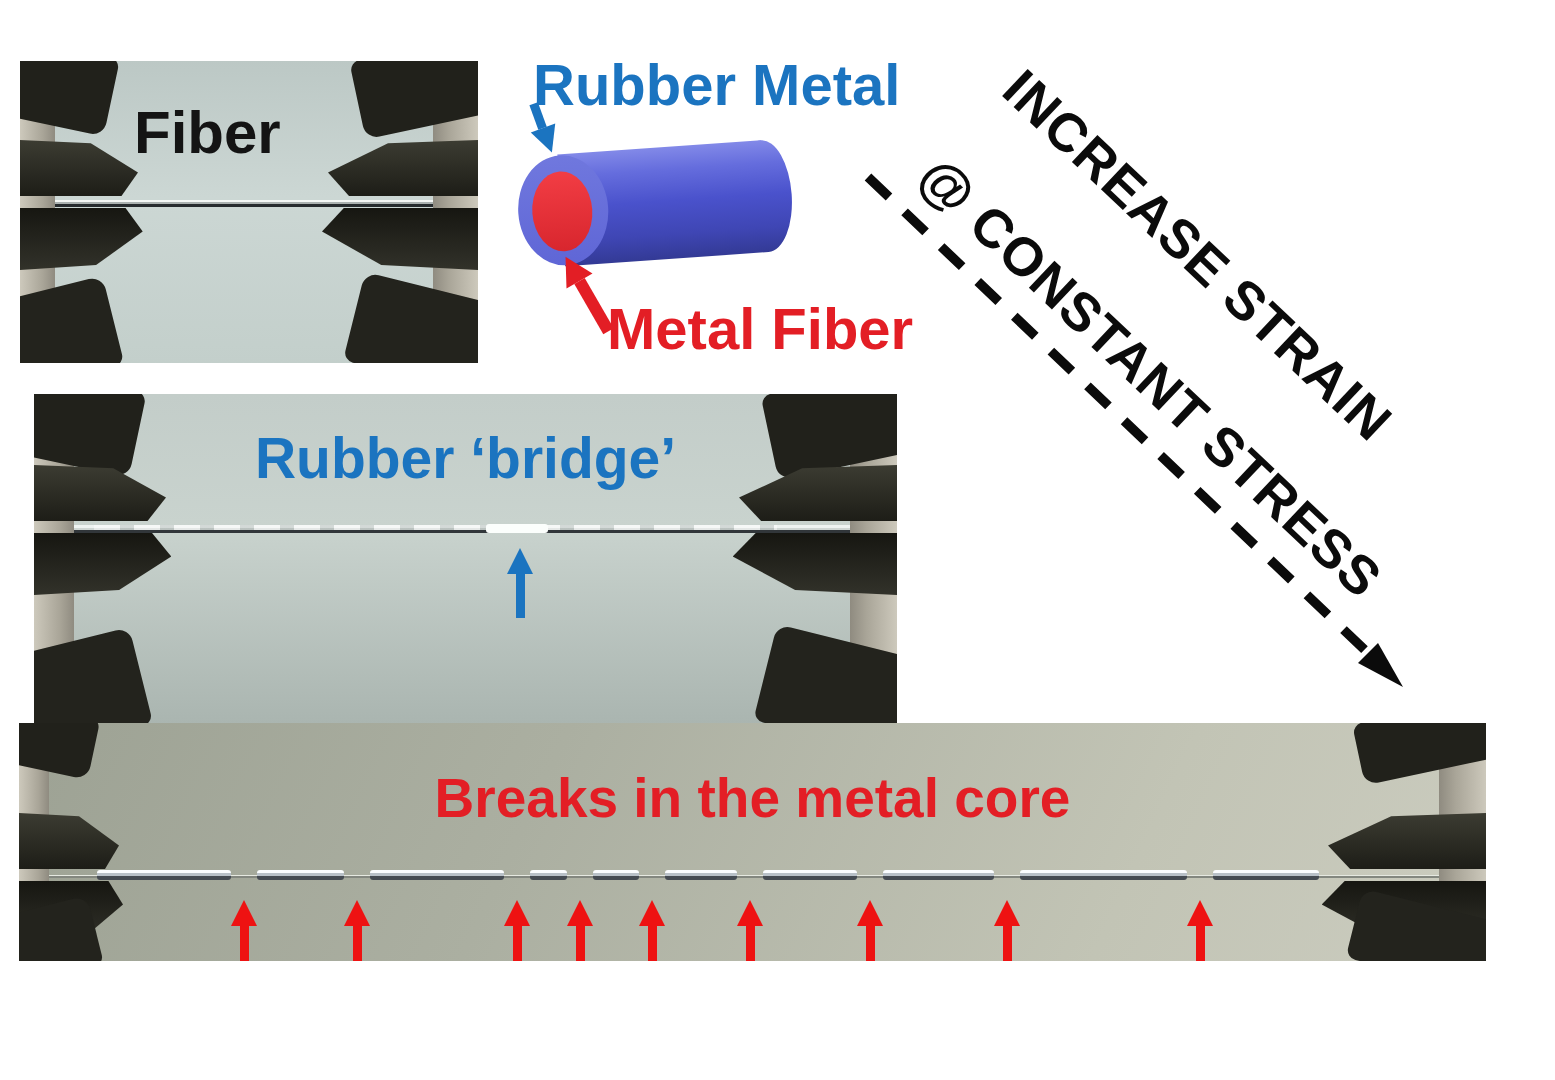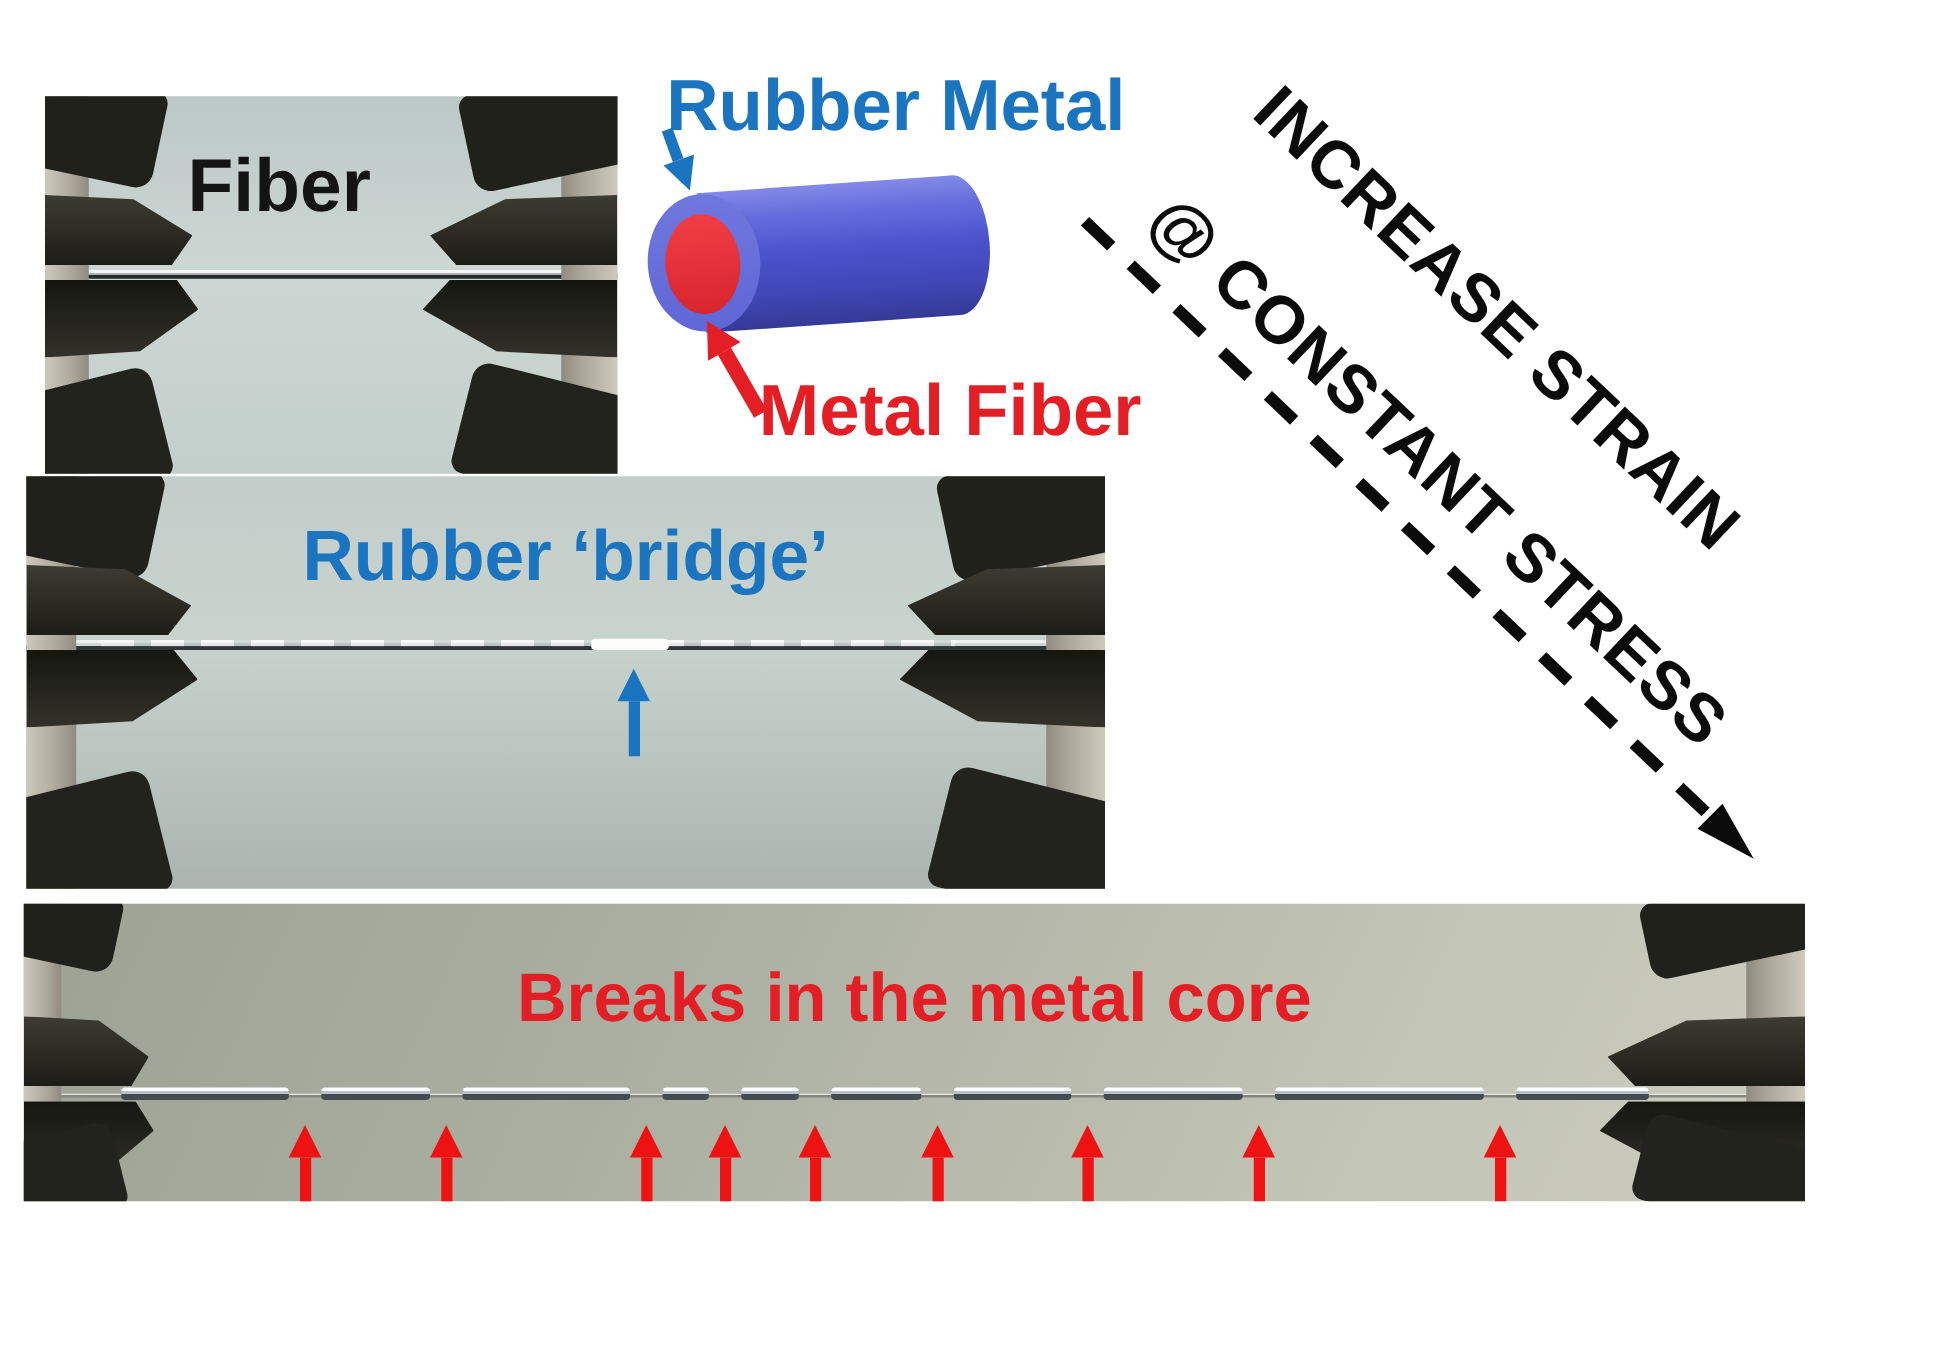--- a/index.html
+++ b/index.html
@@ -6,21 +6,21 @@
   .page{position:relative;width:1555px;height:1080px;background:#ffffff;overflow:hidden;
         font-family:"Liberation Sans",sans-serif;}
 
   
   .photo{position:absolute;overflow:hidden;}
   .photoA{left:20px;top:61px;width:458px;height:302px;--fy:139px;
           background:linear-gradient(180deg,#bcc8c5 0%,#ccd7d4 45%,#c3cfcb 100%);}
   .photoB{left:18px;top:378px;width:863px;height:330px;--fy:131px;
           background:linear-gradient(180deg,#c3cdc9 0%,#c9d3ce 40%,#aab5b0 100%);}
   .photoC{left:19px;top:723px;width:1425px;height:238px;--fy:150px;
-          background:linear-gradient(115deg,#9da294 0%,#abafa1 35%,#c2c4b5 75%,#cbccbf 100%);}
+          background:linear-gradient(115deg,#9da294 0%,#abafa1 35%,#c2c4b5 75%,#cbccbf 100%);padding-left:42px;}
 
   
   .clamp{position:absolute;top:0;bottom:0;width:var(--cw,120px);}
   .clamp.left{left:0;}
   .clamp.right{right:0;transform:scaleX(-1);}
   .clamp i{display:block;position:absolute;}
   .clamp .post{left:0;top:0;bottom:0;width:30%;
                background:linear-gradient(90deg,#cdc9bc 0%,#a9a598 65%,#8f8b80 100%);}
   .clamp .bt{left:-16px;top:-14px;width:92%;height:26%;background:#21211b;
              transform:rotate(12deg);border-radius:0 10px 14px 0;}
@@ -87,21 +87,21 @@
                color:var(--ink);line-height:1;}
   .strain-line.l1{left:1031px;top:60px;}
   .strain-line.l2{left:947px;top:147px;}
   .dashed-arrow{position:absolute;left:840px;top:150px;width:580px;height:560px;}
 </style>
 </head>
 <body>
 
 <div class="page">
 
-  <figure class="photo photoA" style="margin:16px">
+  <figure class="photo photoA" style="margin:0">
     <div class="fiber"></div>
     <div class="clamp left">
       <i class="post"></i>
       <i class="bt"></i>
       <i class="ju"></i>
       <i class="jl"></i>
       <i class="bb"></i>
     </div>
     <div class="clamp right">
       <i class="post"></i>
@@ -152,21 +152,21 @@
   <div class="core-label">Metal Fiber</div>
 
   <div class="strain-line l1">INCREASE STRAIN</div>
   <div class="strain-line l2">@ CONSTANT STRESS</div>
 
   <svg class="dashed-arrow" viewBox="0 0 580 560" xmlns="http://www.w3.org/2000/svg">
     <line x1="28" y1="27" x2="528" y2="503" stroke="#0b0b0b" stroke-width="9.5" stroke-dasharray="29 21.5"></line>
     <polygon points="563,537 518,513 538,493" fill="#0b0b0b"></polygon>
   </svg>
 
-  <figure class="photo photoB" style="margin:3px">
+  <figure class="photo photoB" style="margin:16px">
     <div class="fiber"></div>
     <div class="fiber-texture"></div>
     <div class="bridge-gap"></div>
     <div class="clamp left">
       <i class="post"></i>
       <i class="bt"></i>
       <i class="ju"></i>
       <i class="jl"></i>
       <i class="bb"></i>
     </div>

